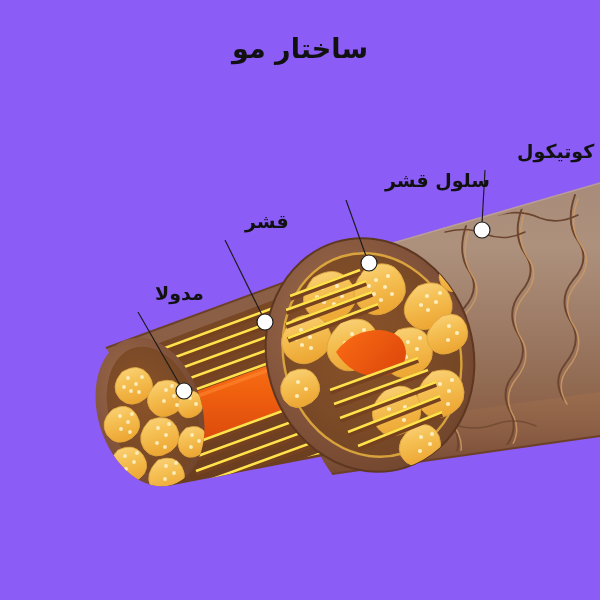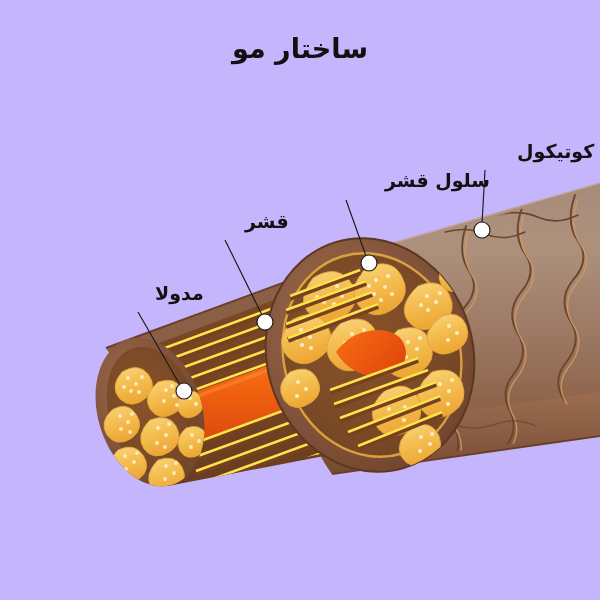--- a/index.html
+++ b/index.html
@@ -10,21 +10,21 @@
   body {
     width: 600px;
     height: 600px;
     overflow: hidden;
     font-family: "DejaVu Sans", "Liberation Sans", sans-serif;
   }
   #stage {
     position: relative;
     width: 600px;
     height: 600px;
-    background: #c4b5fd;
+    background: #8b5cf6;
   }
   #diagram-svg {
     position: absolute;
     left: 0;
     top: 0;
     width: 600px;
     height: 600px;
     display: block;
   }
   .title-text {

